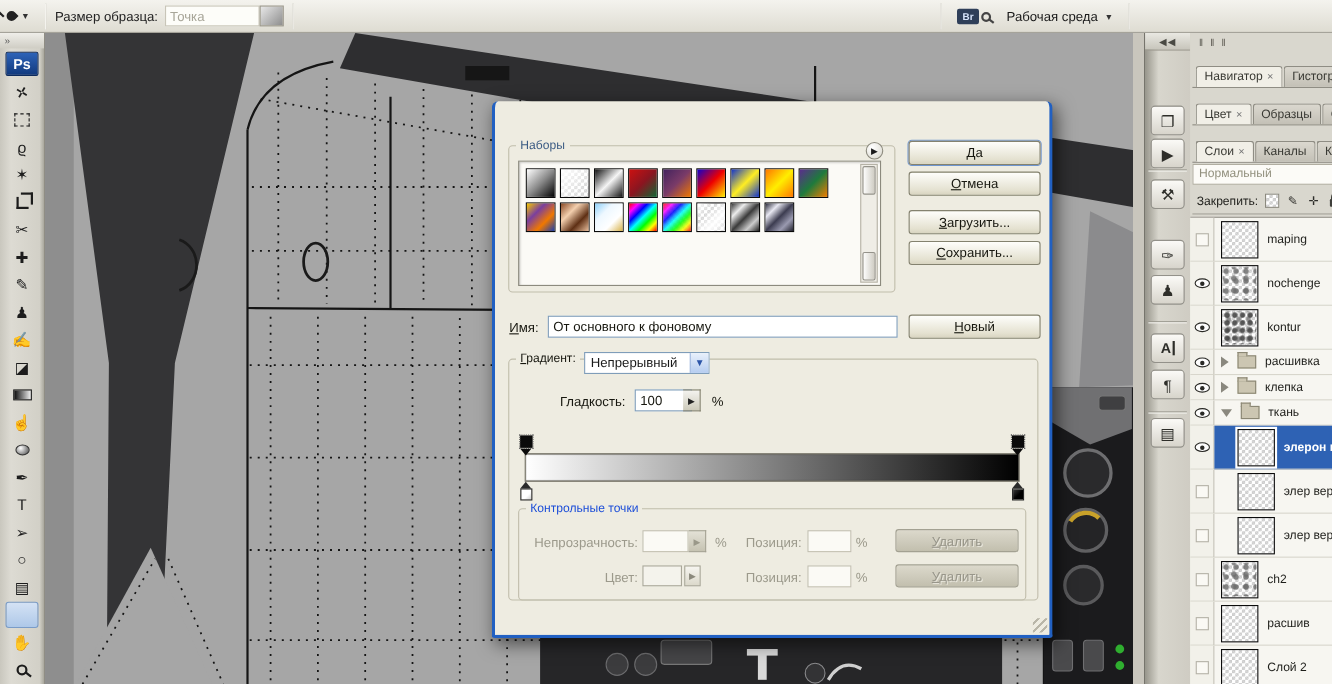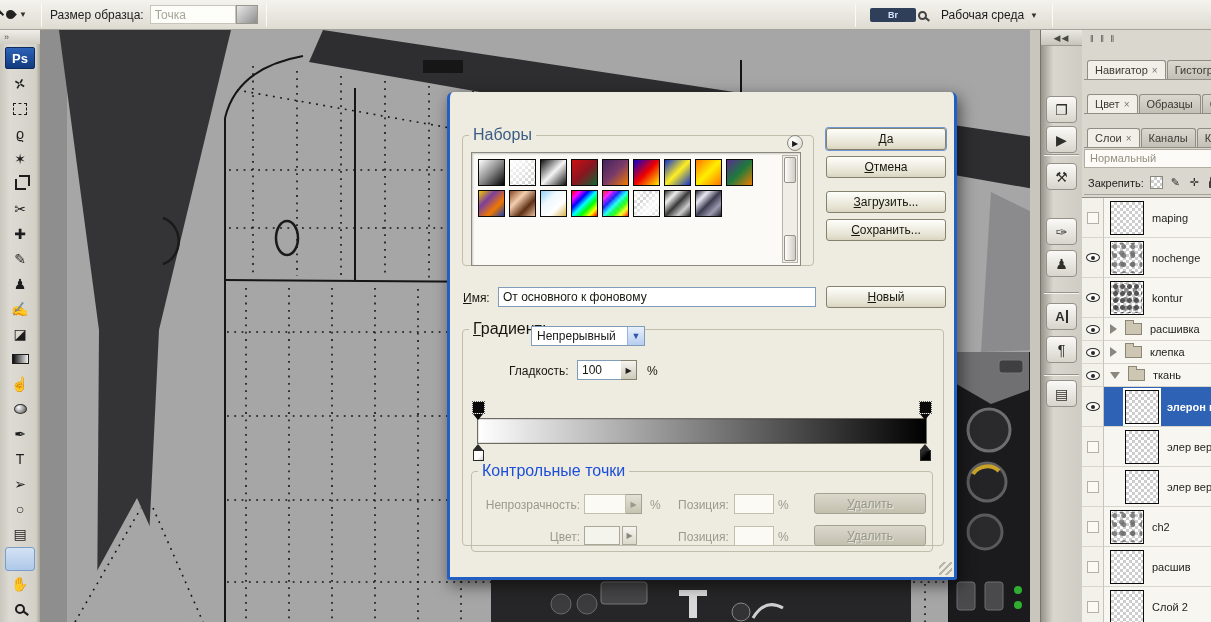--- a/index.html
+++ b/index.html
@@ -8,21 +8,21 @@
 
   
   #options-bar { position:absolute; left:0; top:0; width:1211px; height:30px;
     background:linear-gradient(#f4f3ee,#dedcd2); border-bottom:1px solid #a5a39a; display:flex; align-items:center; }
   .obar-sep { width:1px; height:24px; background:#b2b0a6; border-right:1px solid #fbfaf6; margin:0 8px; }
   .tool-preview { display:flex; align-items:center; gap:4px; padding:0 6px; }
   .caret { font-size:8px; color:#333; }
   .combo-dis { width:86px; height:19px; border:1px solid #c8c5b8; background:#fdfdf9; color:#a8a699; padding:2px 4px; font-size:12px; }
   .pic-btn { width:22px; height:19px; border:1px solid #9a978b; background:linear-gradient(135deg,#e8e8e8,#8d8d8d); }
   .br-box { display:flex; align-items:center; gap:2px; position:relative; }
-  .br-chip { background:#2f3f59; color:#d7e4fa; font-weight:bold; font-size:9px; padding:2px 18px; border-radius:2px; }
+  .br-chip { background:#2f3f59; color:#d7e4fa; font-weight:bold; font-size:9px; padding:2px 5px; border-radius:2px; }
   .mini-mag { width:9px; height:9px; border:2px solid #444; border-radius:50%; position:relative; }
   .mini-mag::after { content:''; position:absolute; width:6px; height:2px; background:#444; right:-5px; bottom:-2px; transform:rotate(38deg); }
   .obar-label { color:#222; }
   .spacer { flex:1; }
 
   
   .dropper { width:9px; height:9px; background:#222; border-radius:0 75% 75% 75%; transform:rotate(135deg); position:relative; }
   .dropper::after { content:''; position:absolute; width:2px; height:7px; background:#222; left:9px; top:9px; transform:rotate(0deg); }
 
   
@@ -106,21 +106,21 @@
     display:flex; align-items:center; padding:0 4px 0 8px; }
   #dlg-title .ttl { color:#fff; font-weight:bold; font-size:12px; text-shadow:1px 1px 1px #123c80; flex:1; }
   .wbtn { width:22px; height:16px; border:1px solid #fff; border-radius:3px; margin-left:3px; display:flex; align-items:center; justify-content:center; }
   .wbtn.min { background:linear-gradient(#d8d8dc,#9a9aa2); }
   .wbtn.min::after { content:''; width:8px; height:3px; background:#fff; margin-top:6px; }
   .wbtn.max { background:linear-gradient(#5c9cf2,#2b62c4); }
   .wbtn.max::after { content:''; width:8px; height:7px; border:2px solid #fff; }
   .wbtn.close { background:linear-gradient(#ee7a66,#c43a2a); color:#fff; font-size:11px; font-weight:bold; }
 
   fieldset.grp { position:absolute; border:1px solid #c0bdab; border-radius:4px; }
-  fieldset.grp legend { color:#3c5c84; font-size:16px; padding:0 4px; margin-left:6px; }
+  fieldset.grp legend { color:#3c5c84; font-size:11px; padding:0 4px; margin-left:6px; }
   #fs-presets { left:12px; top:34px; width:352px; height:140px; }
   .preset-menu-btn { position:absolute; right:10px; top:-9px; width:16px; height:16px; border-radius:50%;
     background:radial-gradient(circle at 35% 30%,#fff,#d9d7cc); border:1px solid #8c8a7e; color:#1a1a1a; font-size:8px;
     display:flex; align-items:center; justify-content:center; }
   #presets-box { position:absolute; left:8px; top:8px; width:330px; height:114px; background:#fbfaf6;
     border:1px solid #8c8a7e; box-shadow:inset 1px 1px 2px rgba(0,0,0,.2); padding:4px; }
   #presets-list { display:flex; flex-wrap:wrap; align-content:flex-start; width:292px; }
   .preset { width:27px; height:27px; border:1px solid #0a0a0a; margin:2px; position:relative; }
   .preset .preset-g { position:absolute; inset:0; }
   .pscroll { position:absolute; right:2px; top:2px; bottom:2px; width:16px; background:#efede6; border:1px solid #b5b2a6; }

